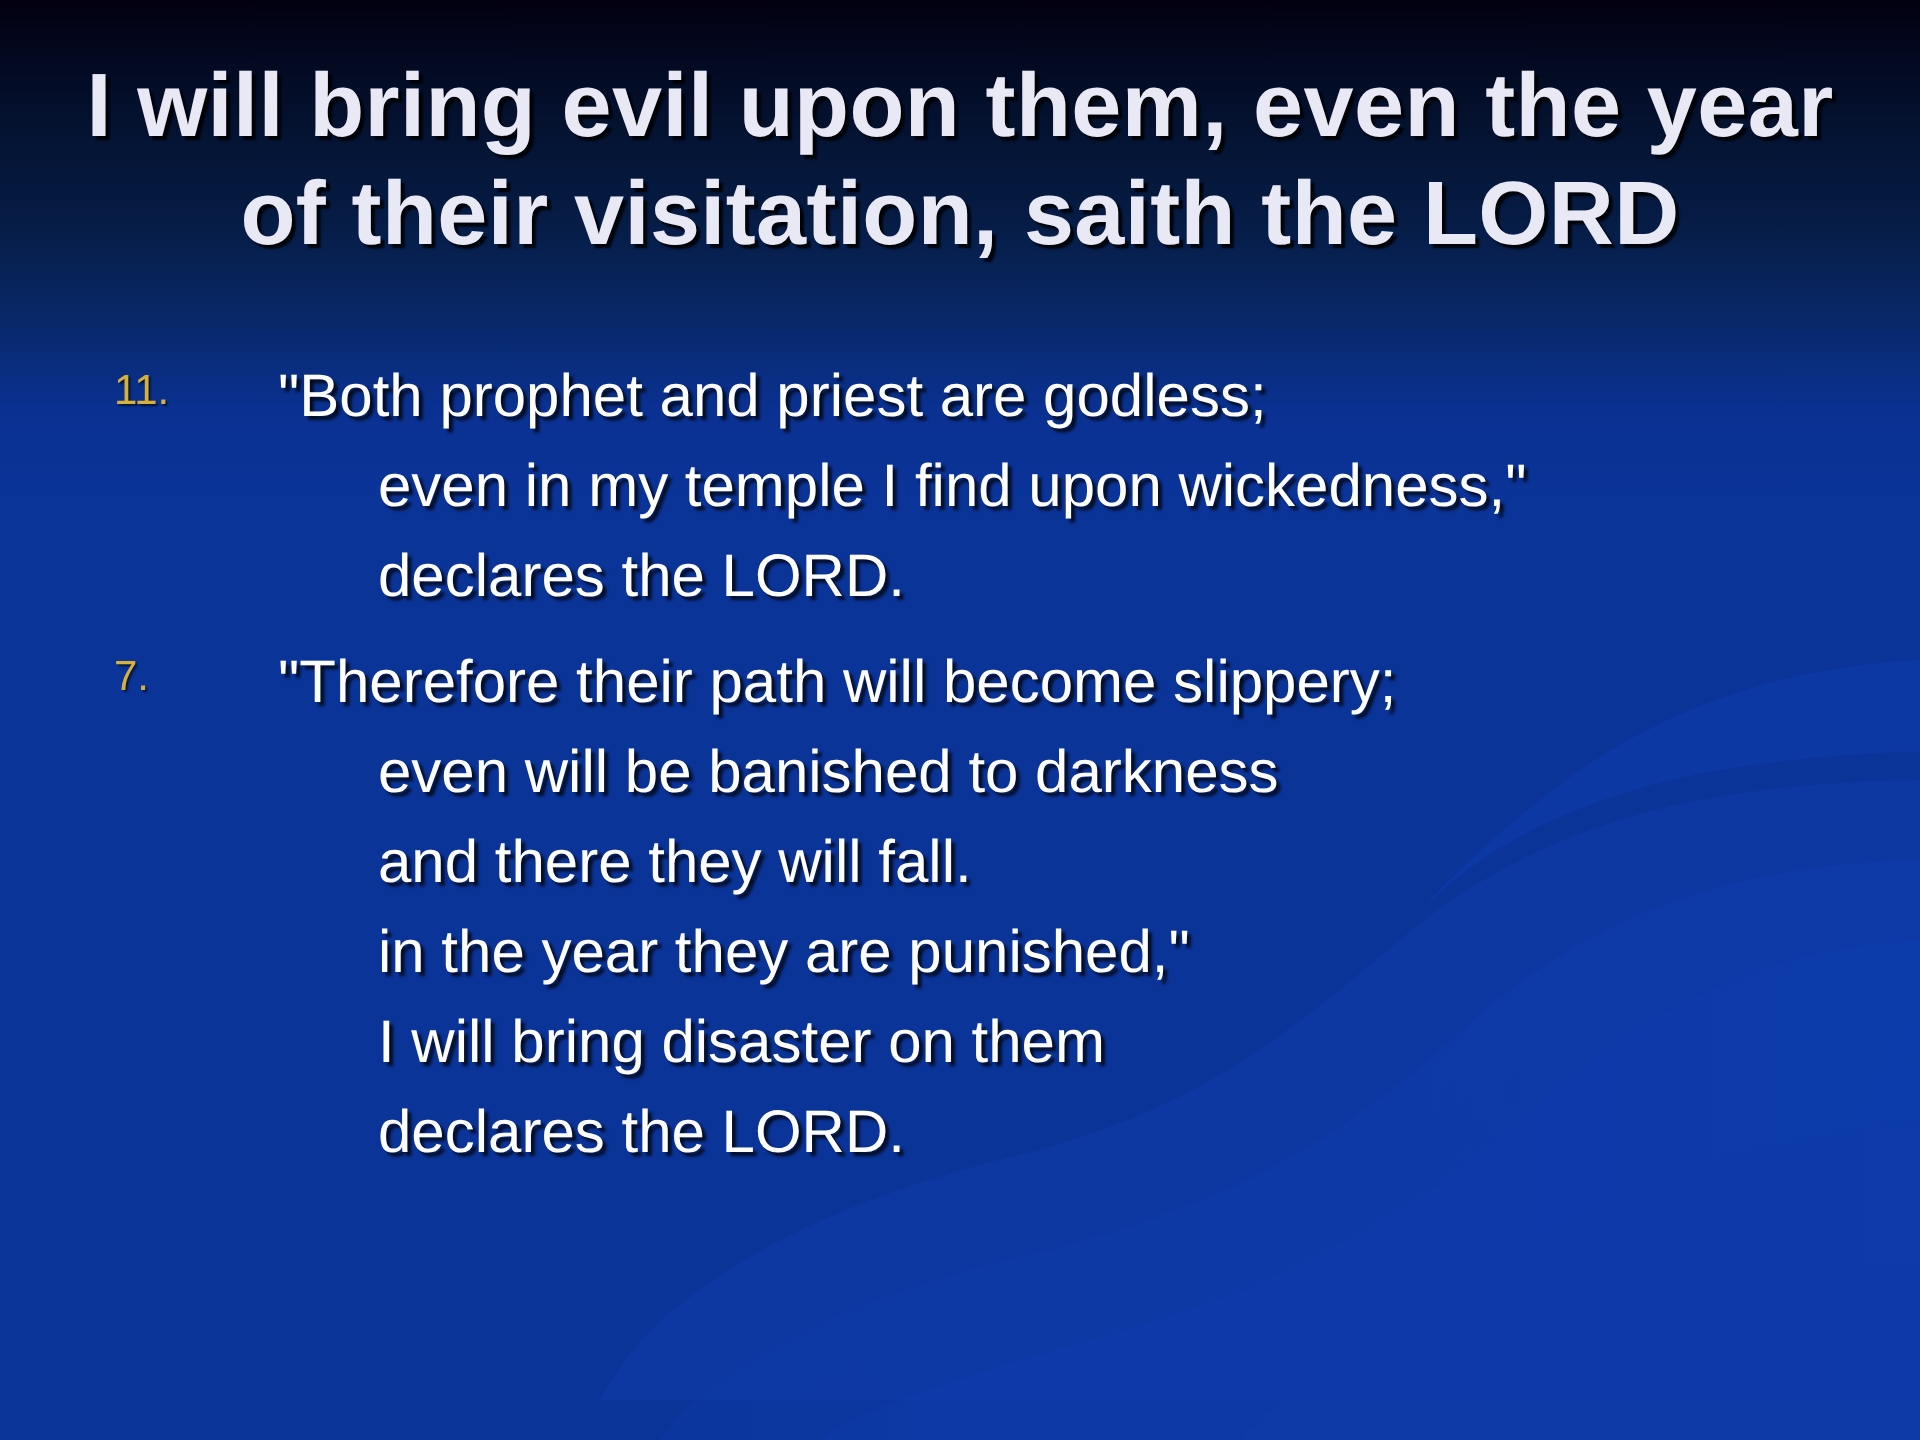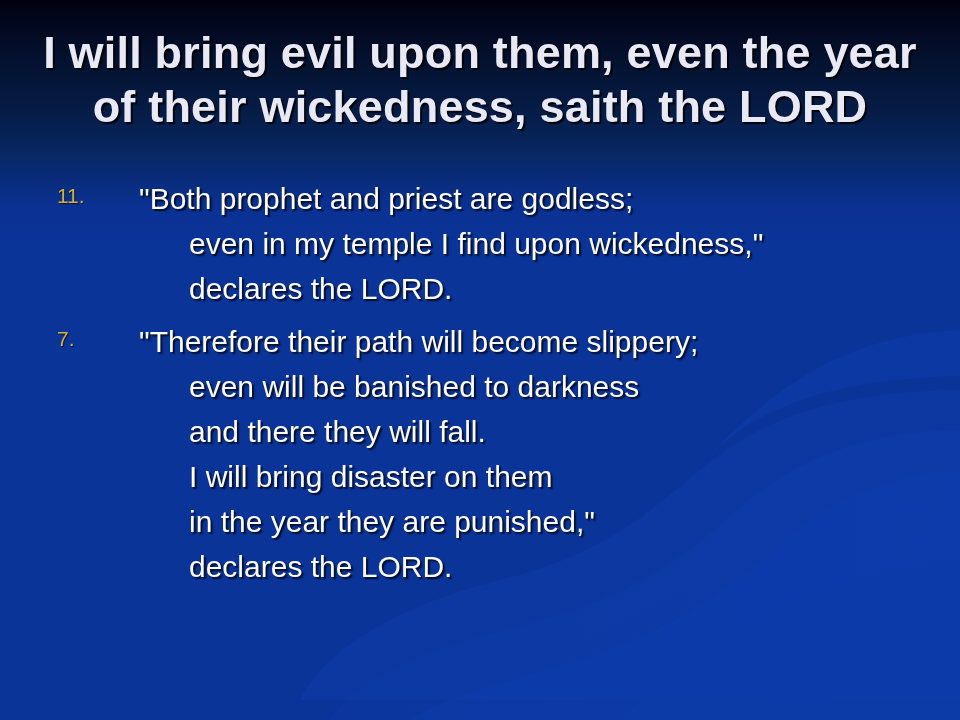--- a/index.html
+++ b/index.html
@@ -115,40 +115,40 @@
 
     <path d="M960 390 C 830 392, 760 420, 700 470 C 645 516, 600 556, 500 580 C 420 600, 330 640, 300 700 L 960 700 Z" fill="url(#rg1)" opacity="0.55"></path>
     <path d="M960 430 C 860 432, 790 462, 735 512 C 680 562, 625 600, 520 626 C 430 648, 360 676, 330 720 L 960 720 Z" fill="url(#rg2)" opacity="0.45"></path>
     <path d="M960 470 C 880 474, 820 506, 770 552 C 715 602, 650 640, 560 666 C 480 688, 430 704, 410 720 L 960 720 Z" fill="#0e40b4" opacity="0.30"></path>
     <path d="M960 330 C 880 334, 820 360, 770 400 C 740 424, 716 446, 700 470 C 730 424, 800 392, 880 382 C 910 378, 940 376, 960 376 Z" fill="#0f42b6" opacity="0.35"></path>
     <path d="M960 560 C 880 566, 800 598, 730 640 C 680 670, 640 696, 620 720 L 960 720 Z" fill="#0d3ba9" opacity="0.35"></path>
   </svg>
 
   <div id="title-block">
     <div class="title-line">I will bring evil upon them, even the year</div>
-    <div class="title-line">of their wickedness, saith the LORD</div>
+    <div class="title-line">of their visitation, saith the LORD</div>
   </div>
 
   <div id="body-block">
 
     <div class="list-item">
       <span class="item-number">11.</span>
       <div class="item-lines">
         <div class="body-line">"Both prophet and priest are godless;</div>
         <div class="body-line indent">even in my temple I find upon wickedness,"</div>
         <div class="body-line indent">declares the LORD.</div>
       </div>
     </div>
 
     <div class="list-item">
       <span class="item-number">7.</span>
       <div class="item-lines">
         <div class="body-line">"Therefore their path will become slippery;</div>
         <div class="body-line indent">even will be banished to darkness</div>
         <div class="body-line indent">and there they will fall.</div>
+        <div class="body-line indent">in the year they are punished,"</div>
         <div class="body-line indent">I will bring disaster on them</div>
-        <div class="body-line indent">in the year they are punished,"</div>
         <div class="body-line indent">declares the LORD.</div>
       </div>
     </div>
 
   </div>
 </div>
 
 </body></html>

